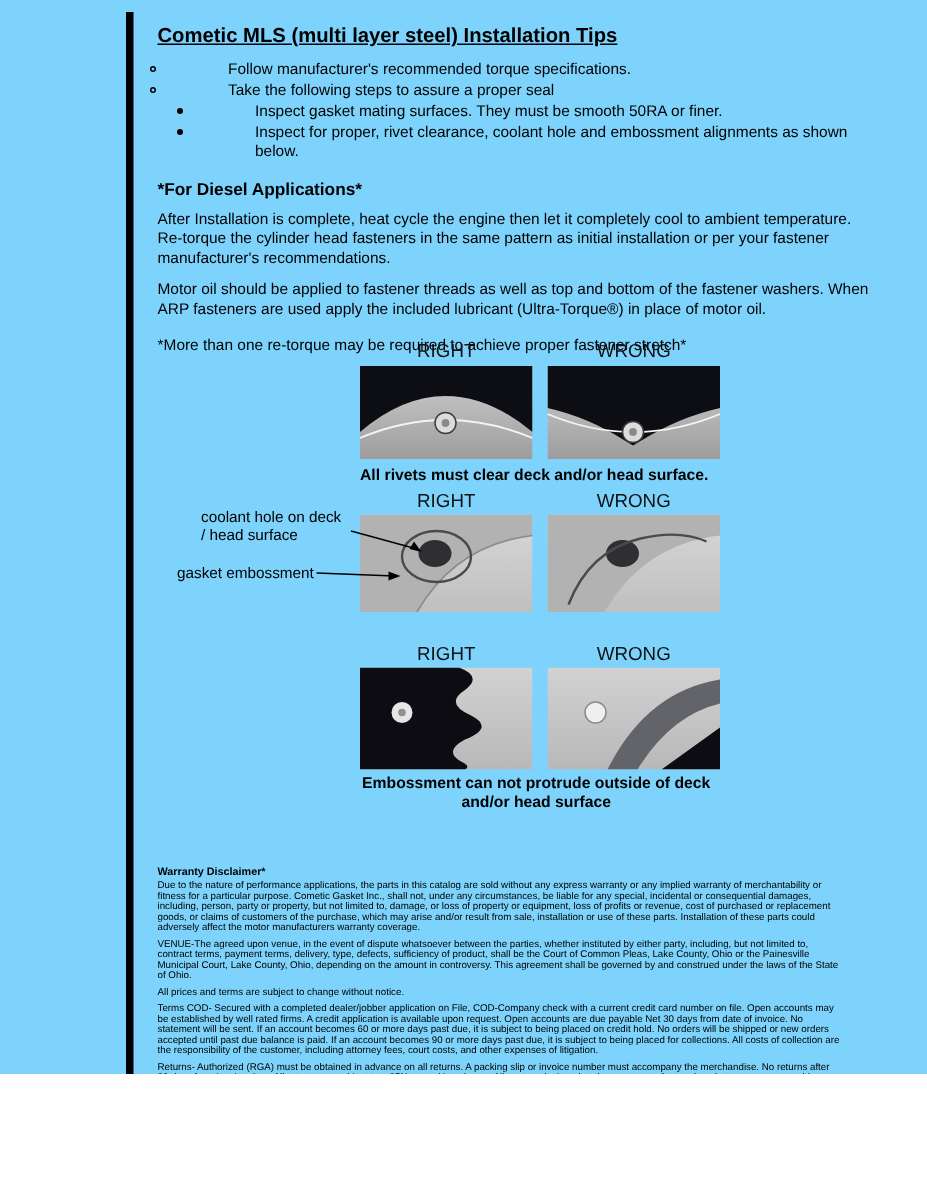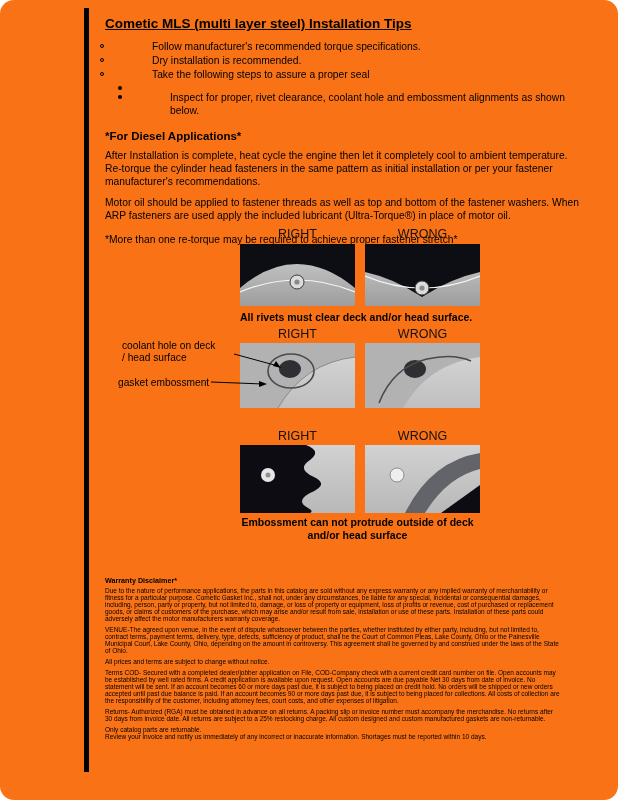--- a/index.html
+++ b/index.html
@@ -1,18 +1,18 @@
 <!DOCTYPE html>
 <html><head>
 <meta charset="utf-8">
 <style>
   * { margin:0; padding:0; box-sizing:border-box; }
   html,body { background:#ffffff; }
   body { font-family:"Liberation Sans", sans-serif; color:#000; }
-  .page { position:relative; width:618px; height:800px; background:#f97316; overflow:hidden;border-radius:14px; }
+  .page { position:relative; width:618px; height:716px; background:#7dd3fc; overflow:hidden; }
 
   .spine { position:absolute; left:84px; top:8px; width:5px; height:764px; background:#000; }
 
   .main-text { position:absolute; left:100px; top:16px; width:482px; }
   .title { font-size:13.5px; font-weight:bold; text-decoration:underline; margin-left:5px; margin-bottom:9px; }
   ul.tips { list-style:none; }
   ul.tips li { display:flex; align-items:flex-start; line-height:13px; font-size:10.3px; margin-bottom:1px; }
   ul.tips li .txt { display:block;padding-left:43px; }
   .mk { flex:0 0 auto; display:inline-block; margin-right:5px; margin-top:4px; }
   .mk-o { width:4px; height:4px; border:1px solid #000; border-radius:50%; }
@@ -45,28 +45,25 @@
 
   <div class="main-text">
     <div class="title">Cometic MLS (multi layer steel) Installation Tips</div>
     <ul class="tips">
       <li>
           <span class="mk mk-o"></span>
           <span class="txt">Follow manufacturer's recommended torque specifications.</span>
         </li>
       <li>
           <span class="mk mk-o"></span>
-          <span class="txt">Dry installation is recommended.</span>
-        </li>
-      <li>
-          <span class="mk mk-o"></span>
           <span class="txt">Take the following steps to assure a proper seal</span>
         </li>
       <li class="sub">
           <span class="mk mk-f"></span>
+          <span class="txt">Inspect gasket mating surfaces.  They must be smooth 50RA or finer.</span>
         </li>
       <li class="sub">
           <span class="mk mk-f"></span>
           <span class="txt">Inspect for proper, rivet clearance, coolant hole and embossment alignments as shown below.</span>
         </li>
     </ul>
     <div class="diesel-head">*For Diesel Applications*</div>
     <p class="para">After Installation is complete, heat cycle the engine then let it completely cool to ambient temperature. Re-torque the cylinder head fasteners in the same pattern as initial installation or per your fastener manufacturer's recommendations.</p>
     <p class="para">Motor oil should be applied to fastener threads as well as top and bottom of the fastener washers. When ARP fasteners are used apply the included lubricant (Ultra-Torque®) in place of motor oil.</p>
     <p class="note">*More than one re-torque may be required to achieve proper fastener stretch*</p>
@@ -133,21 +130,21 @@
             <stop offset="1" stop-color="#bfbfbf"></stop>
       </linearGradient>
         </defs>
       <rect width="115" height="65" fill="url(#g2b)"></rect>
       <path d="M0,0 H115 V14 Q64,20 38,65 H0 Z" fill="#b2b2b2"></path>
       <ellipse cx="50" cy="26" rx="11" ry="9" fill="#2f2f33"></ellipse>
       <path d="M14,60 Q28,24 62,16 Q88,10 106,18" fill="none" stroke="#4a4a4a" stroke-width="1.6"></path>
     </svg>
   </div>
 
-  <div class="callout" style="left:122px; top:340px; width:96px;">coolant hole on deck / head surface</div>
+  <div class="callout" style="left:134px; top:340px; width:96px;">coolant hole on deck / head surface</div>
   <div class="callout" style="left:118px; top:377px;">gasket embossment</div>
 
   <svg class="arrows" viewBox="0 0 200 70">
     <line x1="134" y1="18" x2="178" y2="30" stroke="#000" stroke-width="1"></line>
     <polygon points="181,32 173,30 176,25" fill="#000"></polygon>
     <line x1="111" y1="46" x2="163" y2="48" stroke="#000" stroke-width="1"></line>
     <polygon points="167,48 159,51 159,45" fill="#000"></polygon>
   </svg>
 
 

